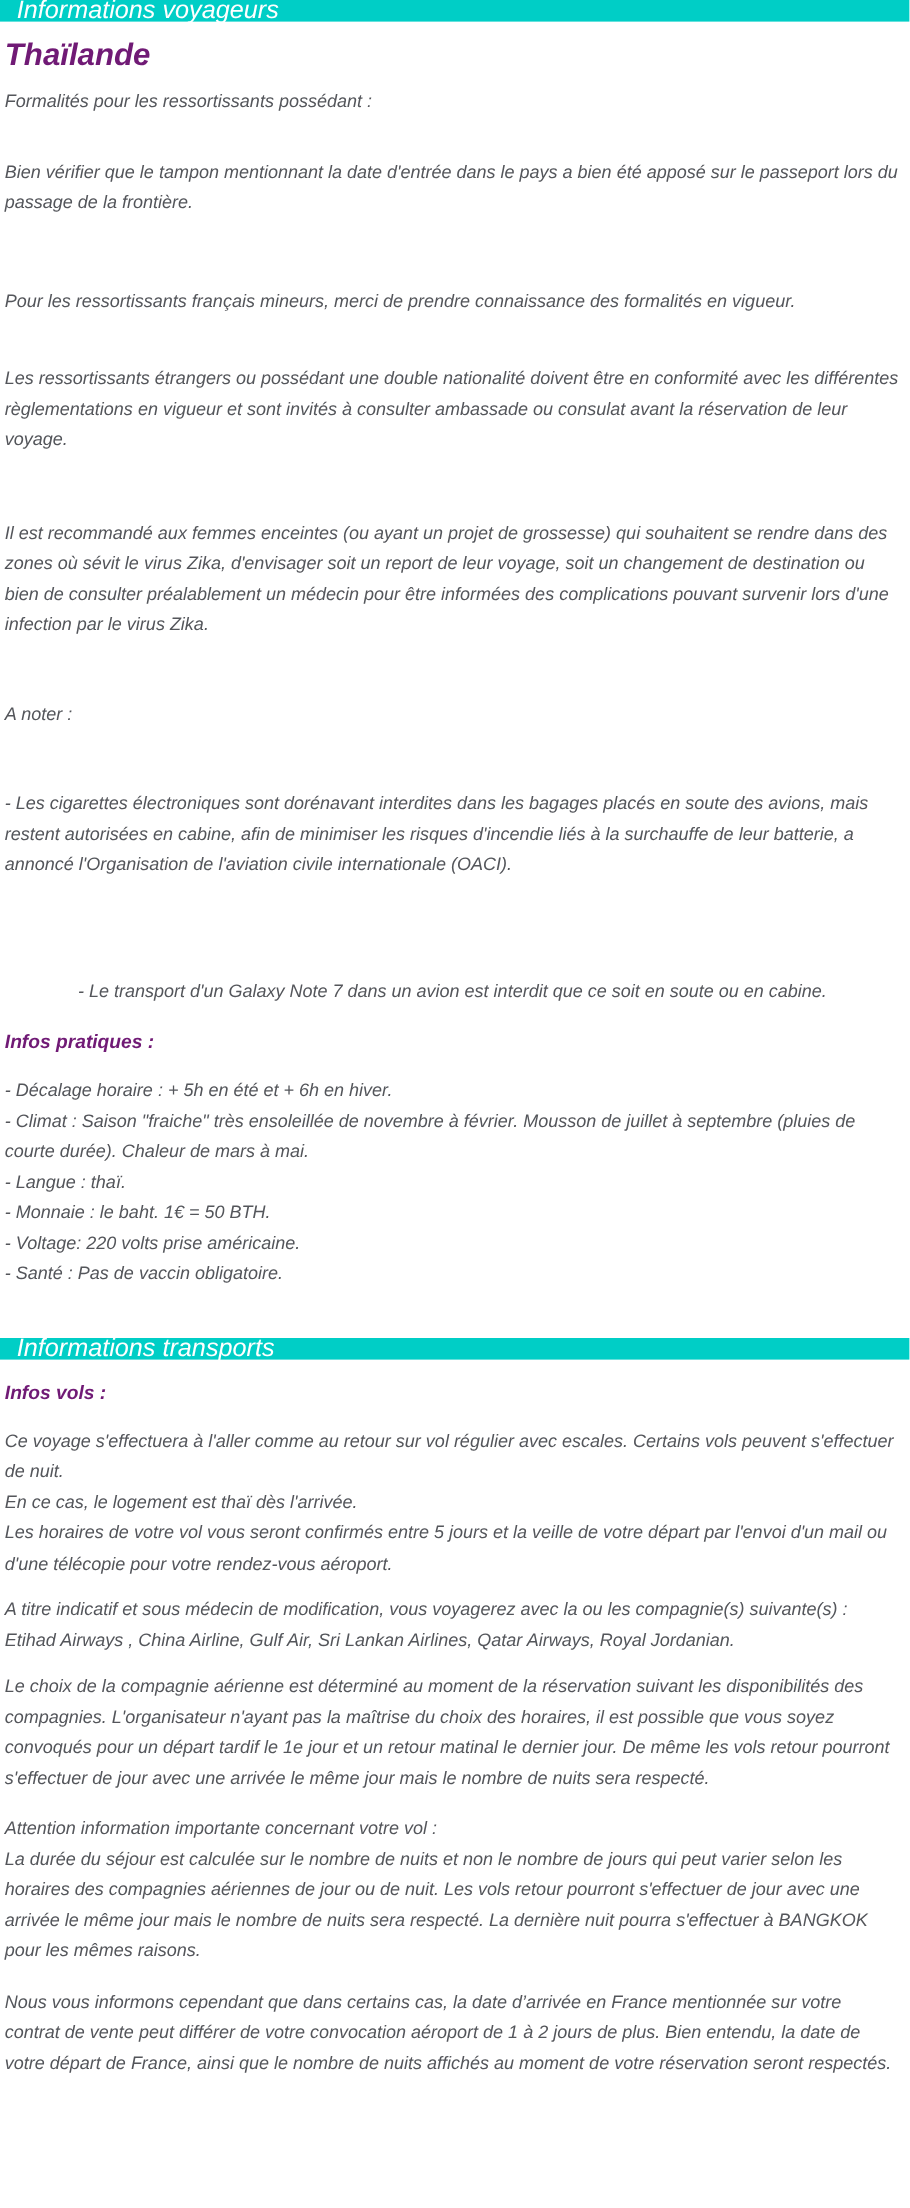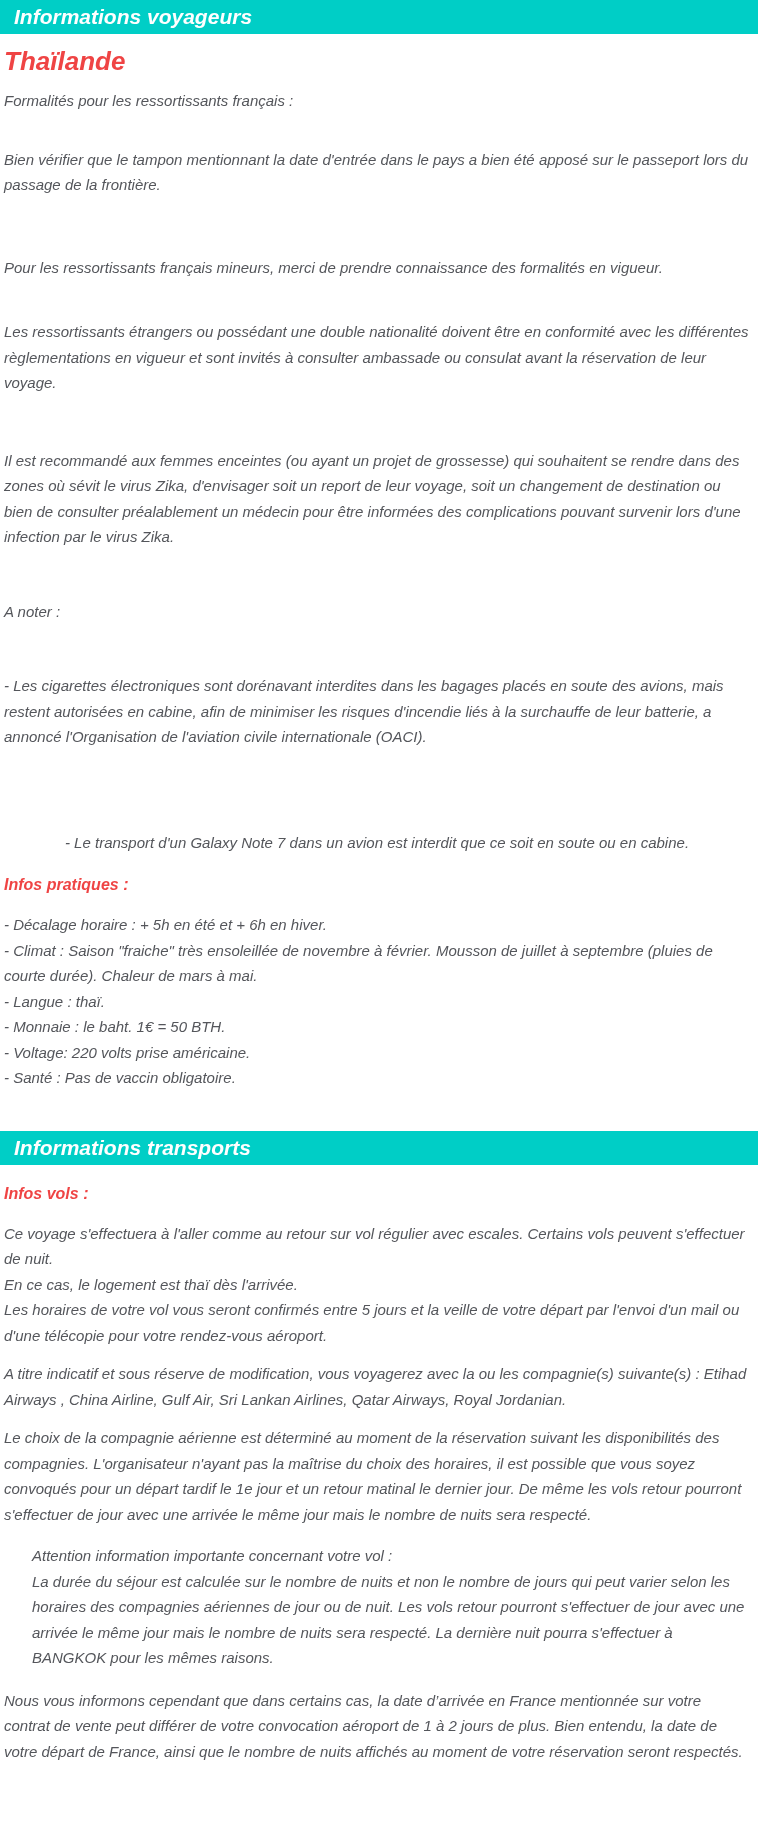--- a/index.html
+++ b/index.html
@@ -5,73 +5,73 @@
   html, body { margin: 0; padding: 0; background: #ffffff; }
   body {
     width: 758px;
     font-family: "Liberation Sans", sans-serif;
     font-style: italic;
     color: #54565b;
   }
   .bar {
     background: #00cec6;
     color: #ffffff;
-    height: 34px;
+    height: 18px;
     display: flex;
     align-items: center;
     padding-left: 14px;
     box-sizing: border-box;
     font-size: 21px;
-    font-weight: 700;
+    font-weight: 400;
   }
   .content {
     padding: 2px 8px 0 4px;
     overflow: hidden;
   }
-  .pink { color: #ef4444; font-weight: 700; font-style: italic; }
+  .pink { color: #701a75; font-weight: 700; font-style: italic; }
   h1.pink {
     font-size: 26px;
     margin: 10px 0 0 0;
     line-height: 30px;
   }
   h2.pink {
     font-size: 16px;
     margin: 15px 0 0 0;
     line-height: 30px;
   }
   .p {
     font-size: 15px;
     line-height: 25.5px;
     margin: 0;
     font-weight: 400;
   }
   .m12 { margin-top: 12px; }
   .m13 { margin-top: 13px; }
   .m15 { margin-top: 15px; }
-  .m16 { margin-top: 16px; margin-left: 28px; }
+  .m16 { margin-top: 16px; }
   .m17 { margin-top: 17px; }
   .m33 { margin-top: 33px; }
   .m39 { margin-top: 39px; }
   .m40 { margin-top: 40px; }
   .m49 { margin-top: 49px; }
   .m50 { margin-top: 80px; text-align: center; }
   .m52 { margin-top: 52px; }
   .m57 { margin-top: 57px; }
 </style>
 </head>
 <body>
 
 <div class="bar">
   <span>Informations voyageurs</span>
 </div>
 
 <div class="content">
   <h1 class="pink">Thaïlande</h1>
 
-  <p class="p m12">Formalités pour les ressortissants français :</p>
+  <p class="p m12">Formalités pour les ressortissants possédant :</p>
 
 
   <p class="p m33">Bien vérifier que le tampon mentionnant la date d'entrée dans le pays a bien été apposé sur le passeport lors du passage de la frontière.</p>
   <p class="p m57">Pour les ressortissants français mineurs, merci de prendre connaissance des formalités en vigueur.</p>
   <p class="p m39">Les ressortissants étrangers ou possédant une double nationalité doivent être en conformité avec les différentes règlementations en vigueur et sont invités à consulter ambassade ou consulat avant la réservation de leur voyage.</p>
   <p class="p m52">Il est recommandé aux femmes enceintes (ou ayant un projet de grossesse) qui souhaitent se rendre dans des zones où sévit le virus Zika, d'envisager soit un report de leur voyage, soit un changement de destination ou bien de consulter préalablement un médecin pour être informées des complications pouvant survenir lors d'une infection par le virus Zika.</p>
   <p class="p m49">A noter :</p>
   <p class="p m49">- Les cigarettes électroniques sont dorénavant interdites dans les bagages placés en soute des avions, mais restent autorisées en cabine, afin de minimiser les risques d'incendie liés à la surchauffe de leur batterie, a annoncé l'Organisation de l'aviation civile internationale (OACI).</p>
   <p class="p m50">- Le transport d'un Galaxy Note 7 dans un avion est interdit que ce soit en soute ou en cabine.</p>
 
@@ -93,21 +93,21 @@
 
 <div class="content">
   <h2 class="pink" style="margin-top:12px">Infos vols :</h2>
 
   <div class="p m12">
     <div>Ce voyage s'effectuera à l'aller comme au retour sur vol régulier avec escales. Certains vols peuvent s'effectuer de nuit.</div>
     <div>En ce cas, le logement est thaï dès l'arrivée.</div>
     <div>Les horaires de votre vol vous seront confirmés entre 5 jours et la veille de votre départ par l'envoi d'un mail ou d'une télécopie pour votre rendez-vous aéroport.</div>
   </div>
 
-  <p class="p m13">A titre indicatif et sous réserve de modification, vous voyagerez avec la ou les compagnie(s) suivante(s) : Etihad Airways , China Airline, Gulf Air, Sri Lankan Airlines, Qatar Airways, Royal Jordanian.</p>
+  <p class="p m13">A titre indicatif et sous médecin de modification, vous voyagerez avec la ou les compagnie(s) suivante(s) : Etihad Airways , China Airline, Gulf Air, Sri Lankan Airlines, Qatar Airways, Royal Jordanian.</p>
   <p class="p m13">Le choix de la compagnie aérienne est déterminé au moment de la réservation suivant les disponibilités des compagnies. L'organisateur n'ayant pas la maîtrise du choix des horaires, il est possible que vous soyez convoqués pour un départ tardif le 1e jour et un retour matinal le dernier jour. De même les vols retour pourront s'effectuer de jour avec une arrivée le même jour mais le nombre de nuits sera respecté.</p>
 
   <div class="p m16">
     <div>Attention information importante concernant votre vol :</div>
     <div>La durée du séjour est calculée sur le nombre de nuits et non le nombre de jours qui peut varier selon les horaires des compagnies aériennes de jour ou de nuit. Les vols retour pourront s'effectuer de jour avec une arrivée le même jour mais le nombre de nuits sera respecté. La dernière nuit pourra s'effectuer à BANGKOK pour les mêmes raisons.</div>
   </div>
 
   <p class="p m17">Nous vous informons cependant que dans certains cas, la date d’arrivée en France mentionnée sur votre contrat de vente peut différer de votre convocation aéroport de 1 à 2 jours de plus. Bien entendu, la date de votre départ de France, ainsi que le nombre de nuits affichés au moment de votre réservation seront respectés.</p>
 
 </div>

